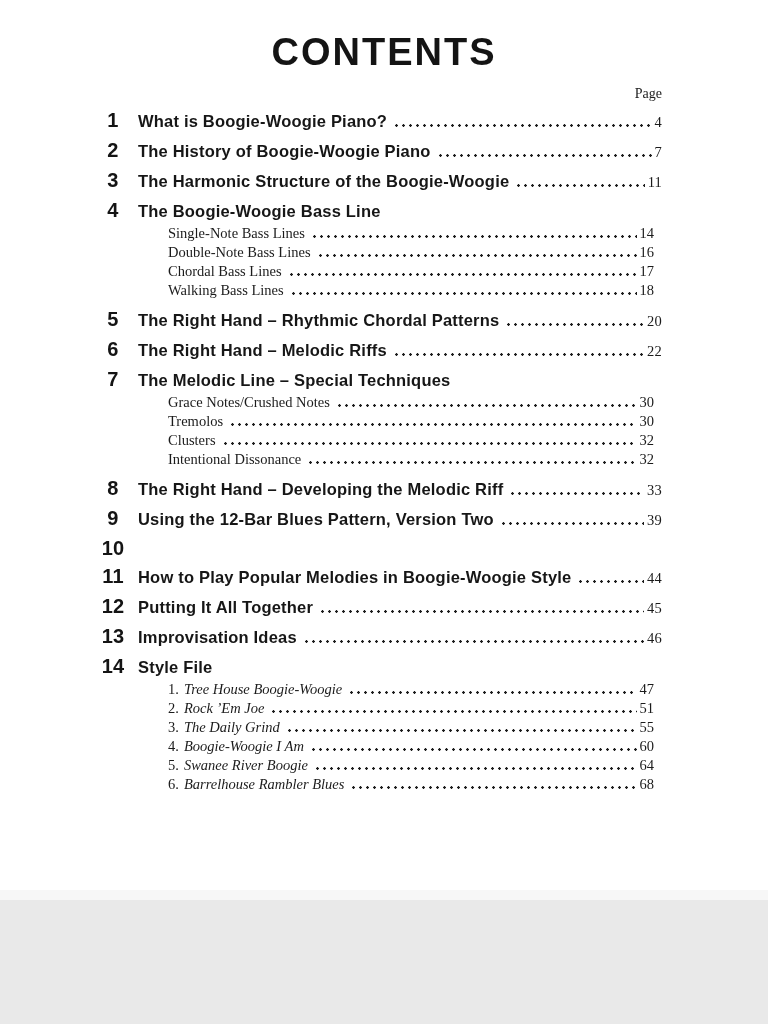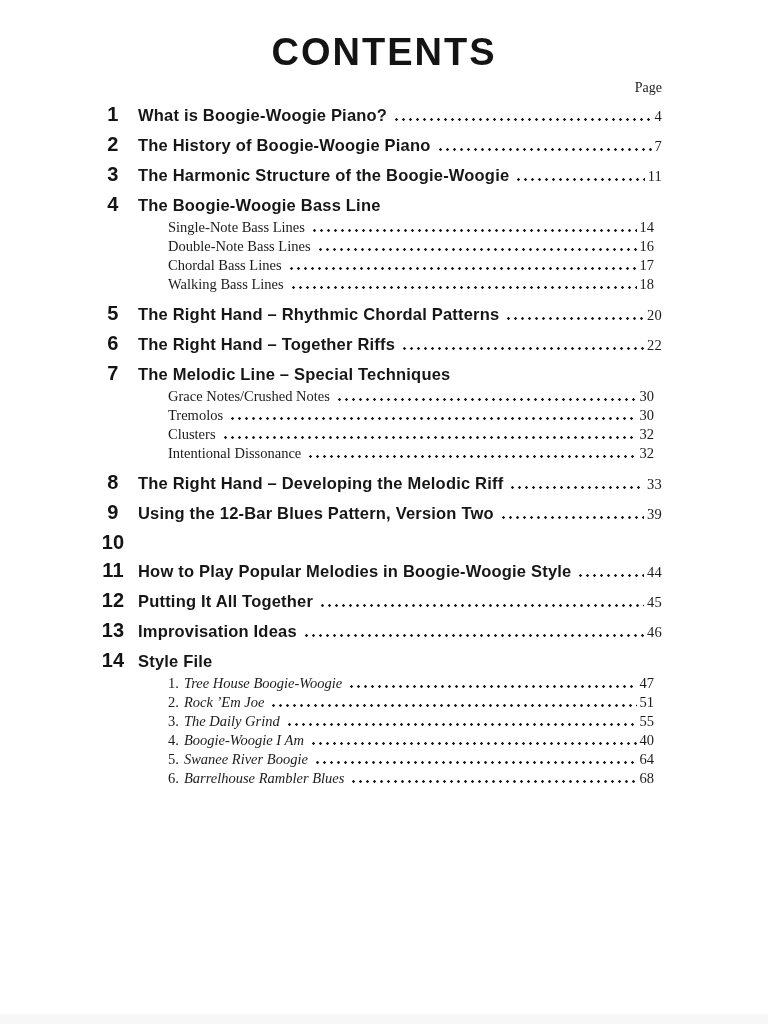--- a/index.html
+++ b/index.html
@@ -1,36 +1,36 @@
 <!DOCTYPE html>
 <html><head>
 <meta charset="utf-8">
 <style>
   html,body{margin:0;padding:0;background:#e9e9e9;}
   .page{
     position:relative;
-    width:768px;height:1024px;
+    width:768px;height:900px;
     margin:0 auto;
     background:#ffffff;
     overflow:hidden;
     color:#1a1a1a;
     font-family:"Liberation Sans", sans-serif;
   }
   .title{
     margin:34px 0 0 0;
     font-size:38px;
     line-height:0.95;
     font-weight:900;
     letter-spacing:2px;
     text-align:center;
     color:#141414;
     font-family:"Liberation Sans", sans-serif;
   }
   .page-label{
-    margin-top:10px;
+    margin-top:16px;
     padding-right:106px;
     text-align:right;
     font-family:"Liberation Serif", serif;
     font-size:14px;
     line-height:15px;
     color:#1c1c1c;
   }
   .toc{
     margin:0 0 0 96px;
     width:566px;
@@ -144,21 +144,21 @@
         </div>
       </div>
       <div class="row row-chapter">
         <span class="num">5</span>
         <span class="chapter-title">The Right Hand – Rhythmic Chordal Patterns</span>
         <span class="dots"></span>
         <span class="pageno">20</span>
       </div>
       <div class="row row-chapter">
         <span class="num">6</span>
-        <span class="chapter-title">The Right Hand – Together Riffs</span>
+        <span class="chapter-title">The Right Hand – Melodic Riffs</span>
         <span class="dots"></span>
         <span class="pageno">22</span>
       </div>
       <div class="row row-chapter">
         <span class="num">7</span>
         <span class="chapter-title">The Melodic Line – Special Techniques</span>
       </div>
       <div class="sub-list">
         <div class="row row-sub">
           <span class="sub-title">Grace Notes/Crushed Notes</span>
@@ -234,21 +234,21 @@
         <div class="row row-sub italic">
           <span class="prefix">3.</span>
           <span class="sub-title">The Daily Grind</span>
           <span class="dots"></span>
           <span class="pageno">55</span>
         </div>
         <div class="row row-sub italic">
           <span class="prefix">4.</span>
           <span class="sub-title">Boogie-Woogie I Am</span>
           <span class="dots"></span>
-          <span class="pageno">40</span>
+          <span class="pageno">60</span>
         </div>
         <div class="row row-sub italic">
           <span class="prefix">5.</span>
           <span class="sub-title">Swanee River Boogie</span>
           <span class="dots"></span>
           <span class="pageno">64</span>
         </div>
         <div class="row row-sub italic">
           <span class="prefix">6.</span>
           <span class="sub-title">Barrelhouse Rambler Blues</span>

